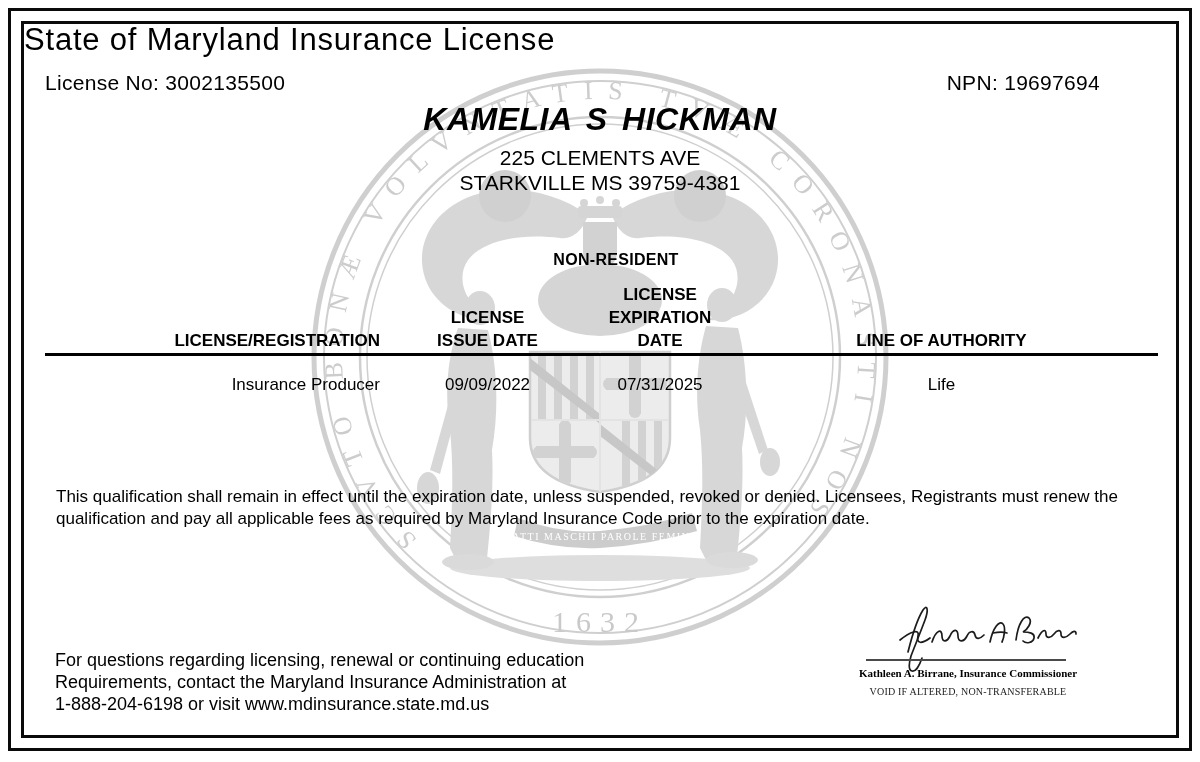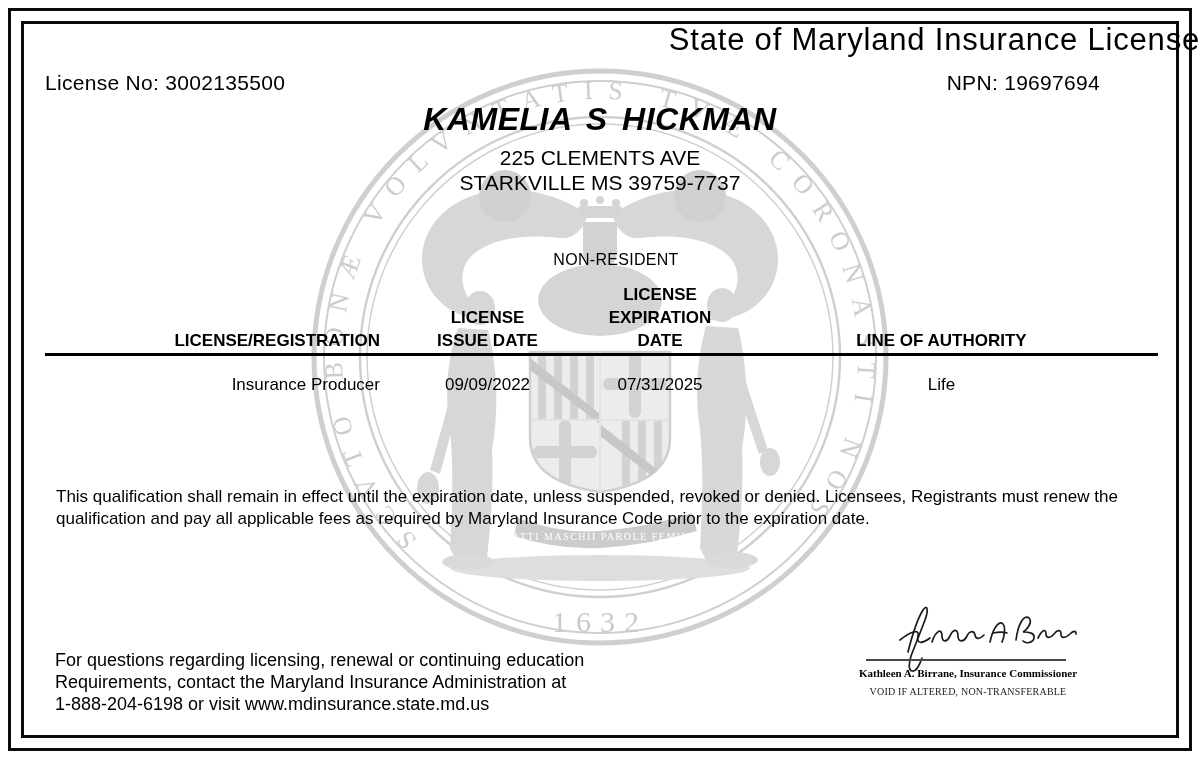--- a/index.html
+++ b/index.html
@@ -4,28 +4,28 @@
 <style>
   html,body{margin:0;padding:0;background:#fff;}
   .page{
     position:relative;width:1200px;height:762px;background:#ffffff;
     font-family:"Liberation Sans",sans-serif;color:#000;overflow:hidden;
   }
   .outer-border{position:absolute;left:8px;top:8px;right:8px;bottom:11px;border:3px solid #0a0a0a;pointer-events:none;}
   .inner-border{position:absolute;left:21px;top:21px;right:21px;bottom:24px;border:3px solid #0a0a0a;pointer-events:none;}
   .wm{position:absolute;left:0;top:0;width:1200px;height:762px;}
   .abs{position:absolute;}
-  .doc-title{left:0;right:0;top:22px;text-align:right;font-size:31px;letter-spacing:0.8px;}
+  .doc-title{left:0;right:0;top:22px;text-align:left;font-size:31px;letter-spacing:0.8px;padding-left:24px;}
   .license-no{left:45px;top:71px;font-size:21px;letter-spacing:0.3px;}
   .npn{top:71px;right:100px;font-size:21px;letter-spacing:0.3px;}
   .licensee-name{left:0;right:0;top:101px;text-align:center;font-size:32px;font-weight:bold;font-style:italic;word-spacing:5px;letter-spacing:0.5px;}
   .addr1{left:0;right:0;top:146px;text-align:center;font-size:21px;}
   .addr2{left:0;right:0;top:171px;text-align:center;font-size:21px;}
   .certify{left:45px;top:203px;width:1100px;font-size:17px;line-height:21.5px;white-space:pre-line;}
-  .nonres{left:0;right:0;top:251px;text-align:center;font-size:16px;font-weight:normal;letter-spacing:0.3px;padding-left:32px;}
+  .nonres{left:0;right:0;top:251px;text-align:center;font-size:16px;font-weight:bold;letter-spacing:0.3px;padding-left:32px;}
   .lic-table{left:45px;top:283px;width:1113px;font-size:17px;}
   .tbl-head{display:grid;grid-template-columns:335px 215px 130px 1fr;align-items:end;
     font-weight:bold;line-height:23px;border-bottom:3px solid #000;padding-bottom:1px;}
   .tbl-row{display:grid;grid-template-columns:335px 215px 130px 1fr;padding-top:19px;line-height:20px;}
   .cell-c{text-align:center;white-space:pre-line;}
   .cell-l{text-align:right;white-space:pre-line;}
   .qual{left:56px;top:486px;width:1085px;font-size:17px;line-height:22px;white-space:pre-line;}
   .contact{left:55px;top:649px;font-size:18px;line-height:22px;white-space:pre-line;}
   .sig-svg{left:878px;top:594px;}
   .sig-line{left:866px;top:659px;width:200px;height:2px;background:#4a4a4a;}
@@ -127,21 +127,21 @@
   <div class="inner-border"></div>
 
   <div class="abs doc-title">State of Maryland Insurance License</div>
 
   <div class="abs license-no"><span>License No:</span> <span>3002135500</span></div>
 
   <div class="abs npn"><span>NPN:</span> <span>19697694</span></div>
 
   <div class="abs licensee-name">KAMELIA S HICKMAN</div>
   <div class="abs addr1">225 CLEMENTS AVE</div>
-  <div class="abs addr2">STARKVILLE MS 39759-7737</div>
+  <div class="abs addr2">STARKVILLE MS 39759-4381</div>
 
 
   <div class="abs nonres">NON-RESIDENT</div>
 
   <div class="abs lic-table">
     <div class="tbl-head">
       <div class="cell-l">LICENSE/REGISTRATION</div>
       <div class="cell-c">LICENSE
 ISSUE DATE</div>
       <div class="cell-c">LICENSE

